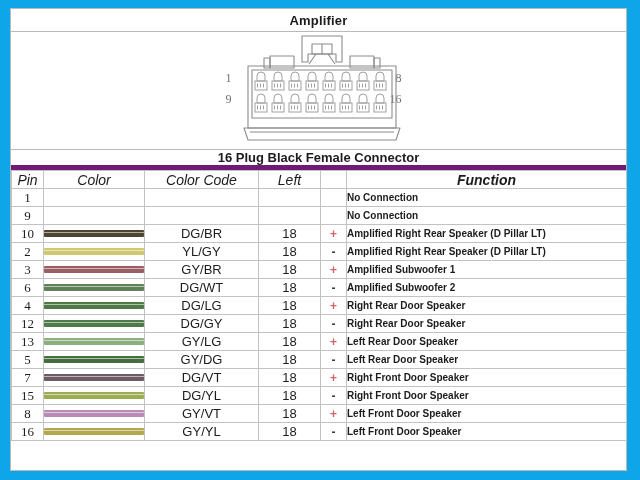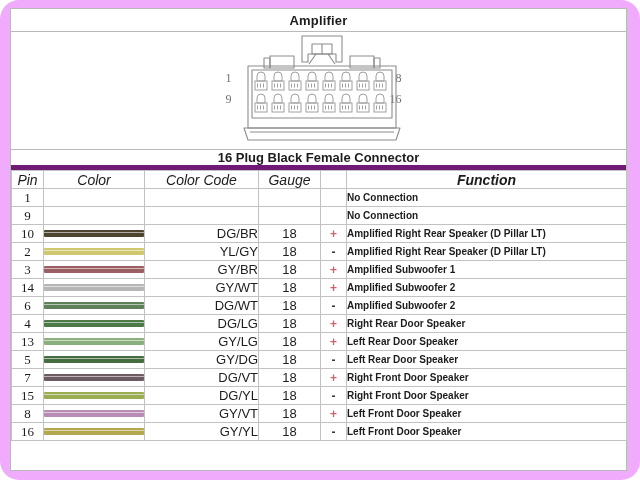--- a/index.html
+++ b/index.html
@@ -9,22 +9,21 @@
     width: 640px;
     height: 480px;
     overflow: hidden;
     font-family: "Liberation Sans", sans-serif;
   }
 
   #page {
     position: relative;
     width: 640px;
     height: 480px;
-    background: #f0abfc;
-    border-radius: 19px;
+    background: #0ea5e9;
   }
 
   
   .frame {
     position: absolute;
     left: 10px;
     top: 8px;
     width: 617px;
     height: 463px;
     border: 1px solid #b9b9b9;
@@ -134,21 +133,21 @@
   }
   .hdr.func-hdr { font-weight: bold; font-size: 14px; margin-left: 43px; }
 
   td.pin {
     text-align: center;
     font-size: 13px;
     color: #1c1c1c;
     font-family: "Liberation Serif", serif;
   }
   td.code {
-    text-align: right;
+    text-align: center;
     font-size: 13px;
     color: #1c1c1c;
   }
   td.gauge {
     text-align: center;
     font-size: 13px;
     color: #1c1c1c;
   }
   td.pol {
     text-align: center;
@@ -322,21 +321,21 @@
           <col class="c-code">
         <col class="c-gauge">
           <col class="c-pol">
           <col class="c-func">
       </colgroup>
       <thead>
         <tr>
           <th class="hdr">Pin</th>
           <th class="hdr">Color</th>
           <th class="hdr">Color Code</th>
-          <th class="hdr">Gauge</th>
+          <th class="hdr">Left</th>
           <th class="hdr"></th>
           <th class="hdr func-hdr">Function</th>
         </tr>
       </thead>
       <tbody id="wiring-body">
           <tr>
             <td class="pin">1</td>
             <td class="swatchcell"></td>
             <td class="code"></td>
             <td class="gauge"></td>
@@ -375,47 +374,47 @@
             <td class="pin">3</td>
             <td class="swatchcell">
               <div class="swatch striped" style="background-color: rgb(155, 95, 99);"></div>
             </td>
             <td class="code">GY/BR</td>
             <td class="gauge">18</td>
             <td class="pol plus">+</td>
             <td class="func">Amplified Subwoofer 1</td>
           </tr>
           <tr>
-            <td class="pin">14</td>
-            <td class="swatchcell">
-              <div class="swatch striped" style="background-color: rgb(182, 182, 182);"></div>
-            </td>
-            <td class="code">GY/WT</td>
-            <td class="gauge">18</td>
-            <td class="pol plus">+</td>
+            <td class="pin">6</td>
+            <td class="swatchcell">
+              <div class="swatch striped" style="background-color: rgb(95, 129, 89);"></div>
+            </td>
+            <td class="code">DG/WT</td>
+            <td class="gauge">18</td>
+            <td class="pol minus">-</td>
             <td class="func">Amplified Subwoofer 2</td>
           </tr>
           <tr>
-            <td class="pin">6</td>
-            <td class="swatchcell">
-              <div class="swatch striped" style="background-color: rgb(95, 129, 89);"></div>
-            </td>
-            <td class="code">DG/WT</td>
-            <td class="gauge">18</td>
-            <td class="pol minus">-</td>
-            <td class="func">Amplified Subwoofer 2</td>
-          </tr>
-          <tr>
             <td class="pin">4</td>
             <td class="swatchcell">
               <div class="swatch striped" style="background-color: rgb(77, 122, 71);"></div>
             </td>
             <td class="code">DG/LG</td>
             <td class="gauge">18</td>
             <td class="pol plus">+</td>
+            <td class="func">Right Rear Door Speaker</td>
+          </tr>
+          <tr>
+            <td class="pin">12</td>
+            <td class="swatchcell">
+              <div class="swatch striped" style="background-color: rgb(79, 122, 74);"></div>
+            </td>
+            <td class="code">DG/GY</td>
+            <td class="gauge">18</td>
+            <td class="pol minus">-</td>
             <td class="func">Right Rear Door Speaker</td>
           </tr>
           <tr>
             <td class="pin">13</td>
             <td class="swatchcell">
               <div class="swatch striped" style="background-color: rgb(139, 176, 126);"></div>
             </td>
             <td class="code">GY/LG</td>
             <td class="gauge">18</td>
             <td class="pol plus">+</td>

